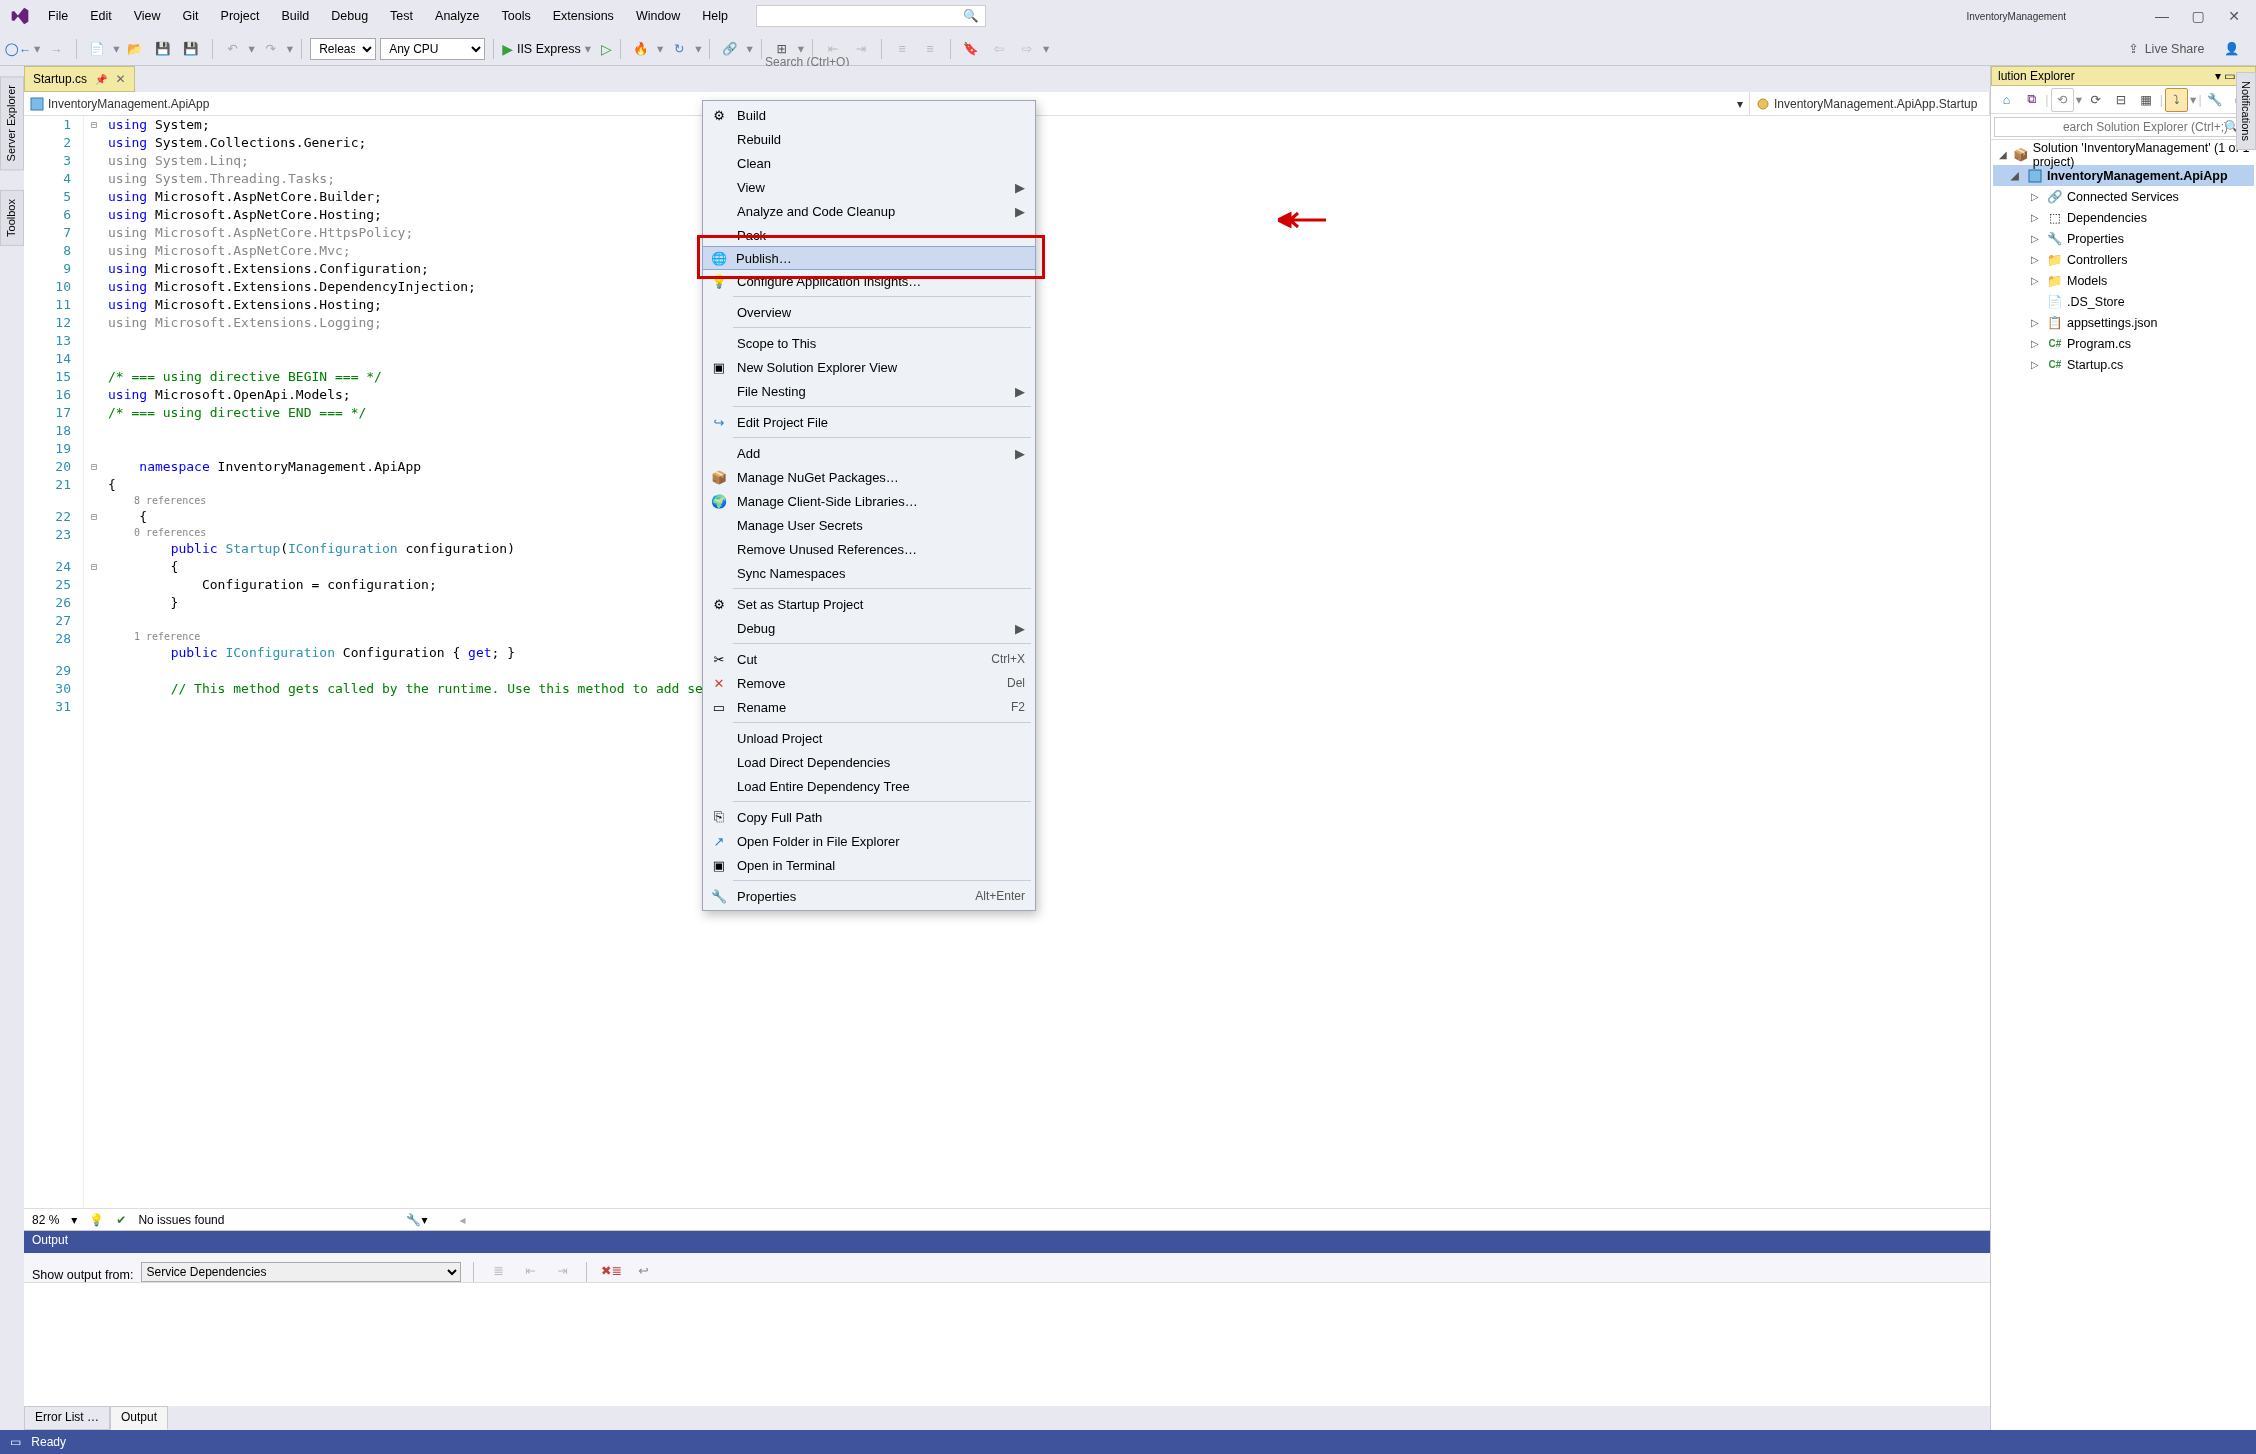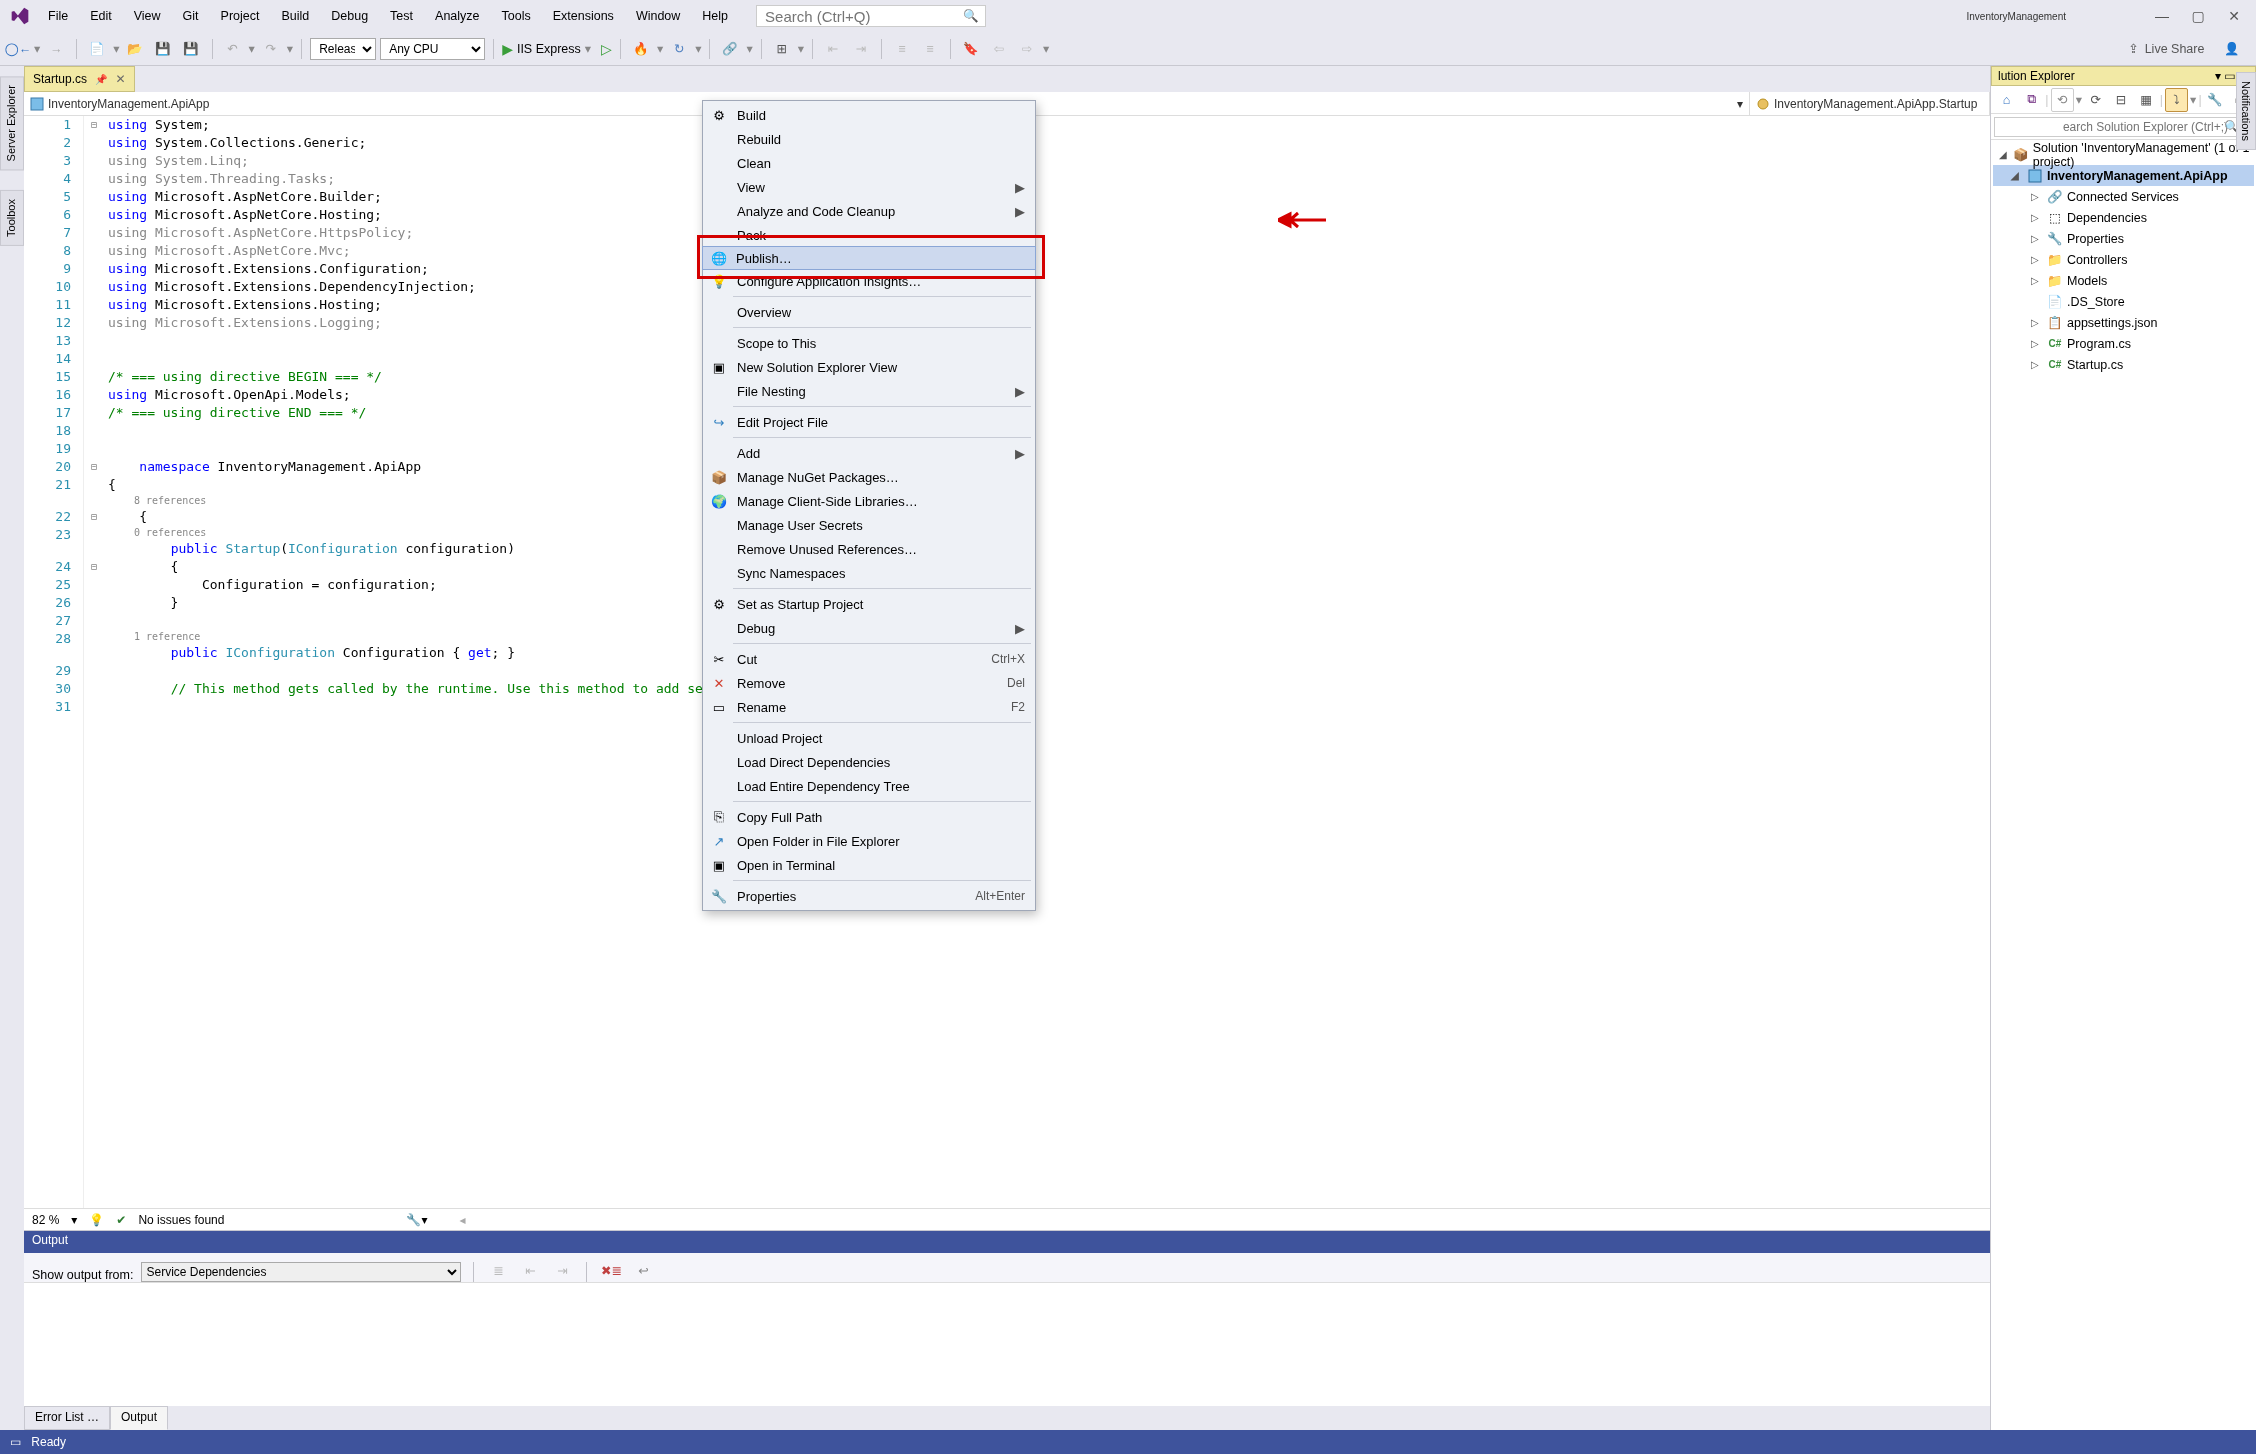--- a/index.html
+++ b/index.html
@@ -4,21 +4,21 @@
 <style>
 * { box-sizing: border-box; margin: 0; padding: 0; }
 body { font-family: "Segoe UI", Arial, sans-serif; font-size: 12.5px; background: #f5f5f5; overflow: hidden; width: 2256px; height: 1454px; position: relative; zoom: 1; transform-origin: top left; }
 
 
 .titlebar { height: 32px; background: #e8e8f0; display: flex; align-items: center; padding: 0 8px; gap: 6px; }
 .vs-logo { width: 24px; height: 24px; display: flex; align-items: center; justify-content: center; color: #68217a; }
 .menubar { display: flex; gap: 2px; }
 .menubar span { padding: 6px 10px; cursor: default; }
 .titlebar .search { margin-left: 12px; width: 230px; height: 22px; border: 1px solid #ccc; background: #fff; padding: 2px 26px 2px 8px; position: relative; }
-.titlebar .search input { border: none; outline: none; width: 100%; font-size: 15px; background: transparent; }
+.titlebar .search input { border: none; outline: none; width: 100%; font-size: 12px; background: transparent; margin-top: 47px; }
 .titlebar .search .mag { position: absolute; right: 6px; top: 2px; color: #333; }
 .titlebar .appname { margin-left: auto; margin-right: 56px; color: #333; font-size: 10px; }
 .winbtns { display: flex; gap: 8px; color: #555; margin-left: 20px; }
 .winbtn { width: 28px; text-align: center; font-size: 14px; }
 
 
 .toolbar { height: 34px; background: #e8e8f0; border-bottom: 1px solid #c8c8d0; display: flex; align-items: center; padding: 0 6px; gap: 4px; }
 .tb-btn { width: 24px; height: 24px; display: flex; align-items: center; justify-content: center; color: #555; border-radius: 2px; }
 .tb-sep { width: 1px; height: 20px; background: #c0c0c8; margin: 0 4px; }
 .tb-combo { border: 1px solid #aaa; background: #fff; height: 22px; font-size: 12px; padding: 0 4px; }

